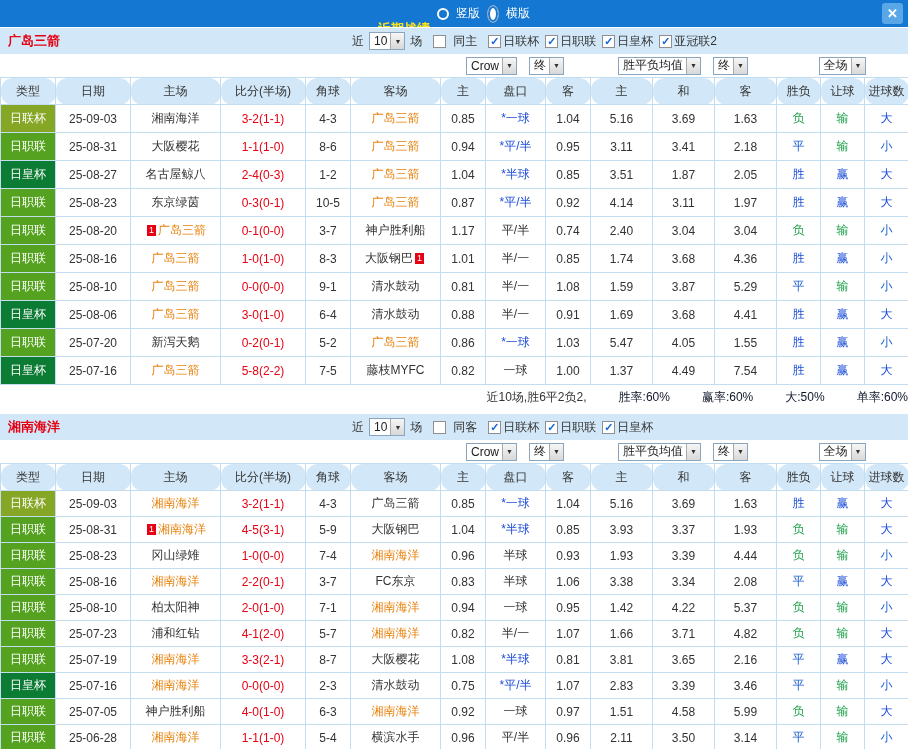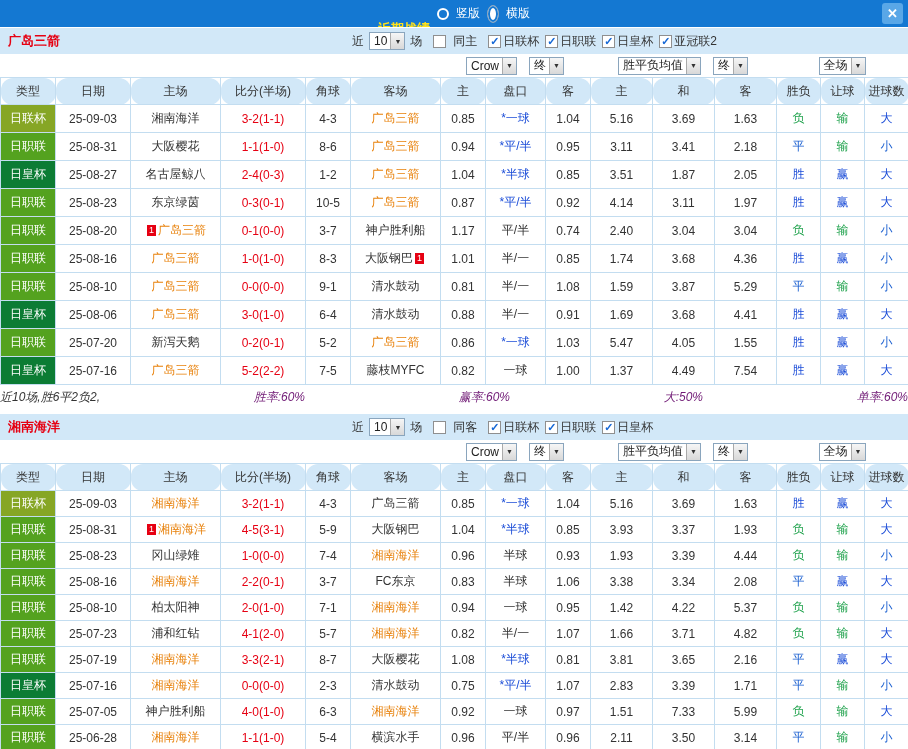--- a/index.html
+++ b/index.html
@@ -36,22 +36,22 @@
   thead th { background:#d2e8f8; height:27px; font-weight:normal; color:#333;border-radius:12px; }
   tbody td { height:28px; background:#fff; }
   .t2 tbody td { height:26px; }
   td.type { color:#fff; font-size:12px; }
   td.score { color:#e60012; }
   .hl { color:#e8820c; }
   .cw { color:#1d4ed8; } .cd { color:#1a5fd0; } .cl { color:#1fa24c; }
   .badge { background:#e60012; color:#fff; font-size:9px; line-height:11px; padding:0 2px; display:inline-block; margin:0 2px; vertical-align:1px; }
 
   
-  .summary { height:24px; display:flex; align-items:center; justify-content:space-between; gap:12px;font-style:italic; }
-  .summary .stat { color:#701a75; }
+  .summary { height:24px; display:flex; align-items:center; justify-content:flex-end; gap:32px; }
+  .summary .stat { color:#0f172a; }
   .gap { height:4px; background:#fff; }
 </style>
 </head>
 <body>
 
 <div class="app">
 
   <div class="titlebar">
     <div class="title-group">
       <span class="title">近期战绩</span>
@@ -307,21 +307,21 @@
     <td>4.05</td>
     <td>1.55</td>
     <td class="cw">胜</td>
     <td class="cw">赢</td>
     <td class="cd">小</td>
   </tr>
         <tr>
     <td class="type" style="background: rgb(12, 124, 52);">日皇杯</td>
     <td>25-07-16</td>
     <td><span class="hl">广岛三箭</span></td>
-    <td class="score">5-2(2-2)</td>
+    <td class="score">5-8(2-2)</td>
     <td>7-5</td>
     <td><span>藤枝MYFC</span></td>
     <td>0.82</td>
     <td>一球</td>
     <td>1.00</td>
     <td>1.37</td>
     <td>4.49</td>
     <td>7.54</td>
     <td class="cw">胜</td>
     <td class="cw">赢</td>
@@ -554,37 +554,37 @@
     <td>25-07-16</td>
     <td><span class="hl">湘南海洋</span></td>
     <td class="score">0-0(0-0)</td>
     <td>2-3</td>
     <td><span>清水鼓动</span></td>
     <td>0.75</td>
     <td class="cw">*平/半</td>
     <td>1.07</td>
     <td>2.83</td>
     <td>3.39</td>
-    <td>1.71</td>
+    <td>3.46</td>
     <td class="cd">平</td>
     <td class="cl">输</td>
     <td class="cd">小</td>
   </tr>
         <tr>
     <td class="type" style="background: rgb(84, 162, 31);">日职联</td>
     <td>25-07-05</td>
     <td><span>神户胜利船</span></td>
     <td class="score">4-0(1-0)</td>
     <td>6-3</td>
     <td><span class="hl">湘南海洋</span></td>
     <td>0.92</td>
     <td>一球</td>
     <td>0.97</td>
     <td>1.51</td>
-    <td>7.33</td>
+    <td>4.58</td>
     <td>5.99</td>
     <td class="cl">负</td>
     <td class="cl">输</td>
     <td class="cw">大</td>
   </tr>
         <tr>
     <td class="type" style="background: rgb(84, 162, 31);">日职联</td>
     <td>25-06-28</td>
     <td><span class="hl">湘南海洋</span></td>
     <td class="score">1-1(1-0)</td>

